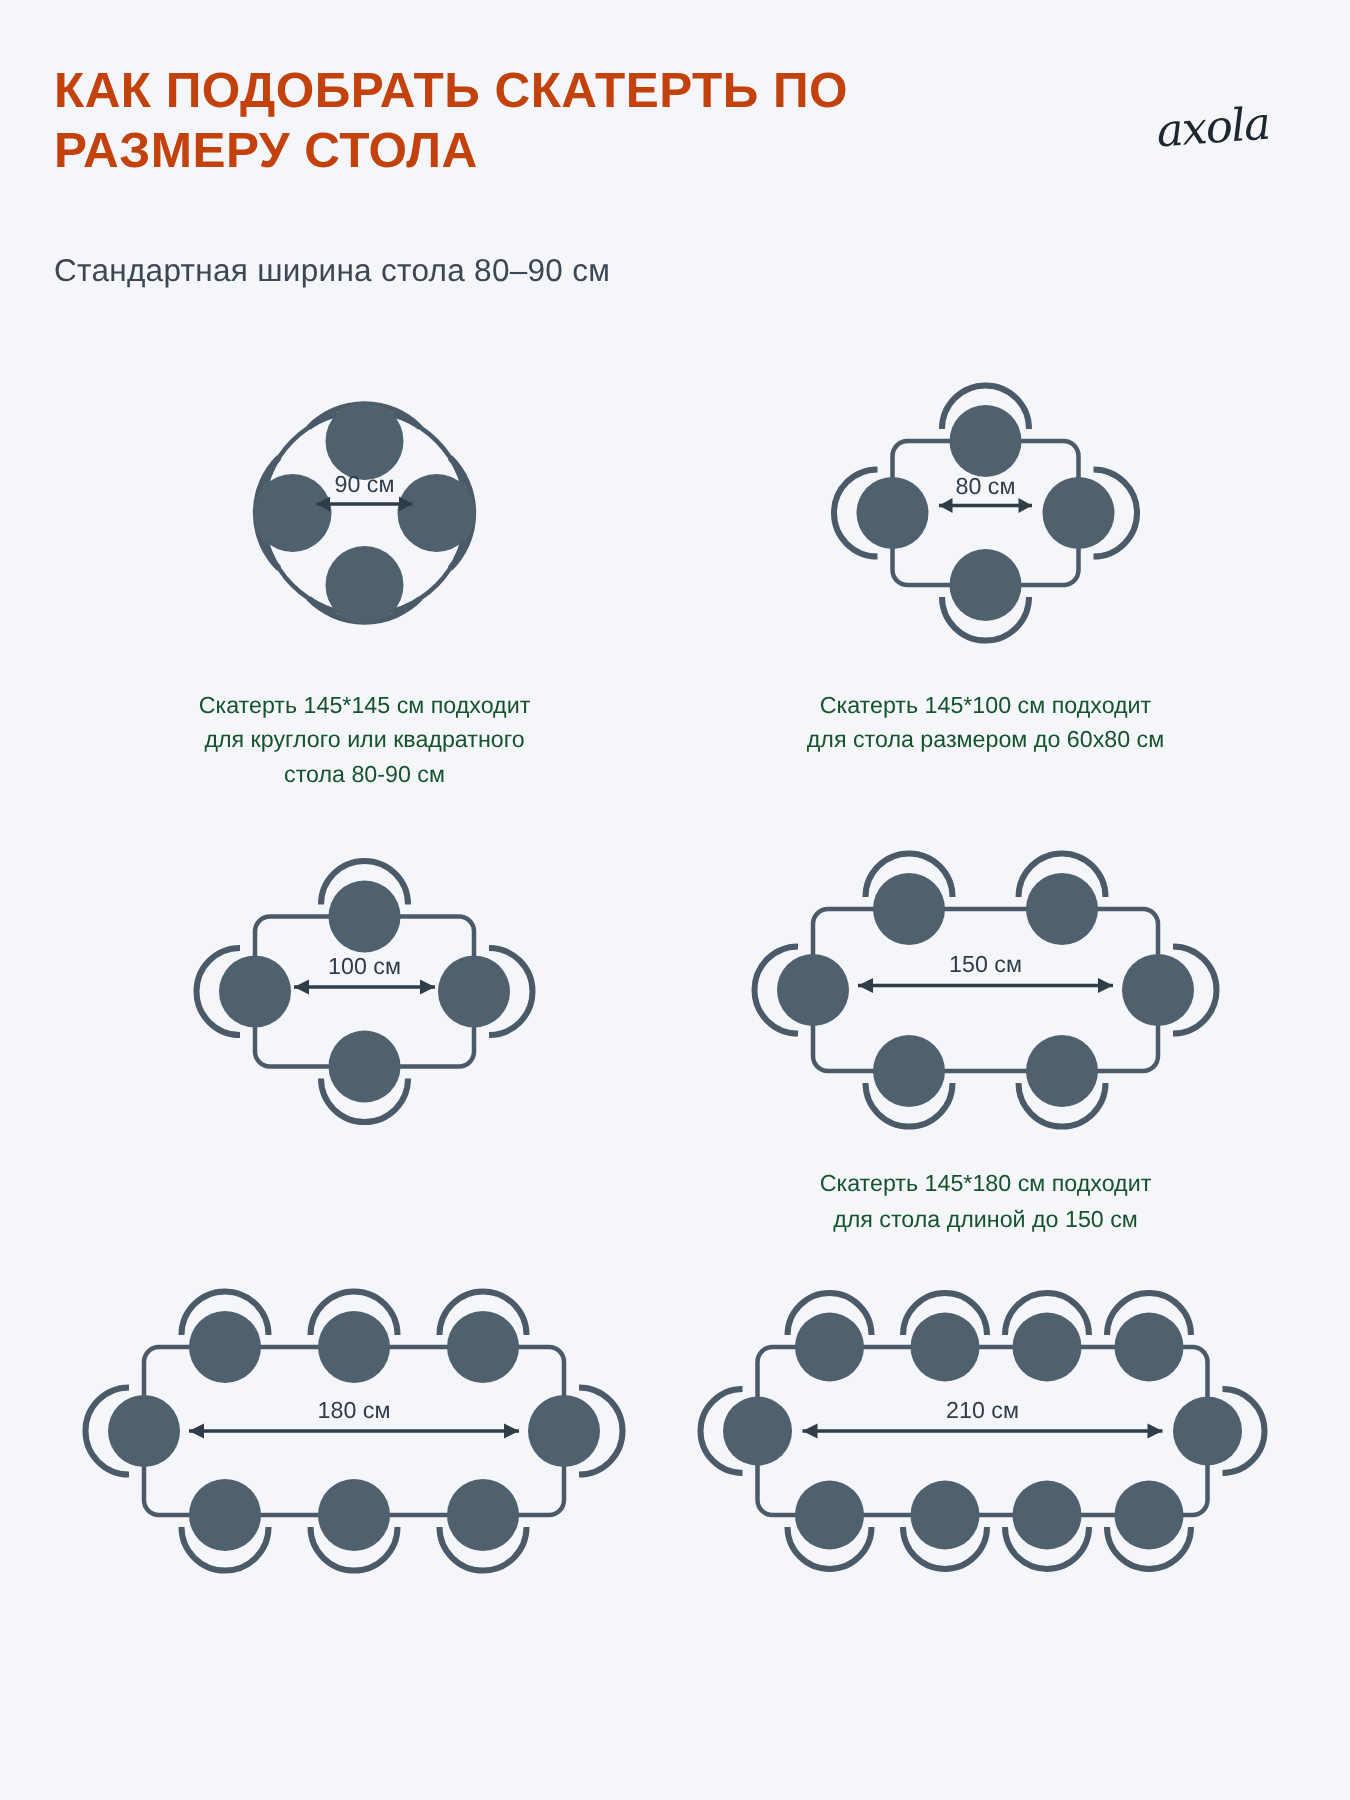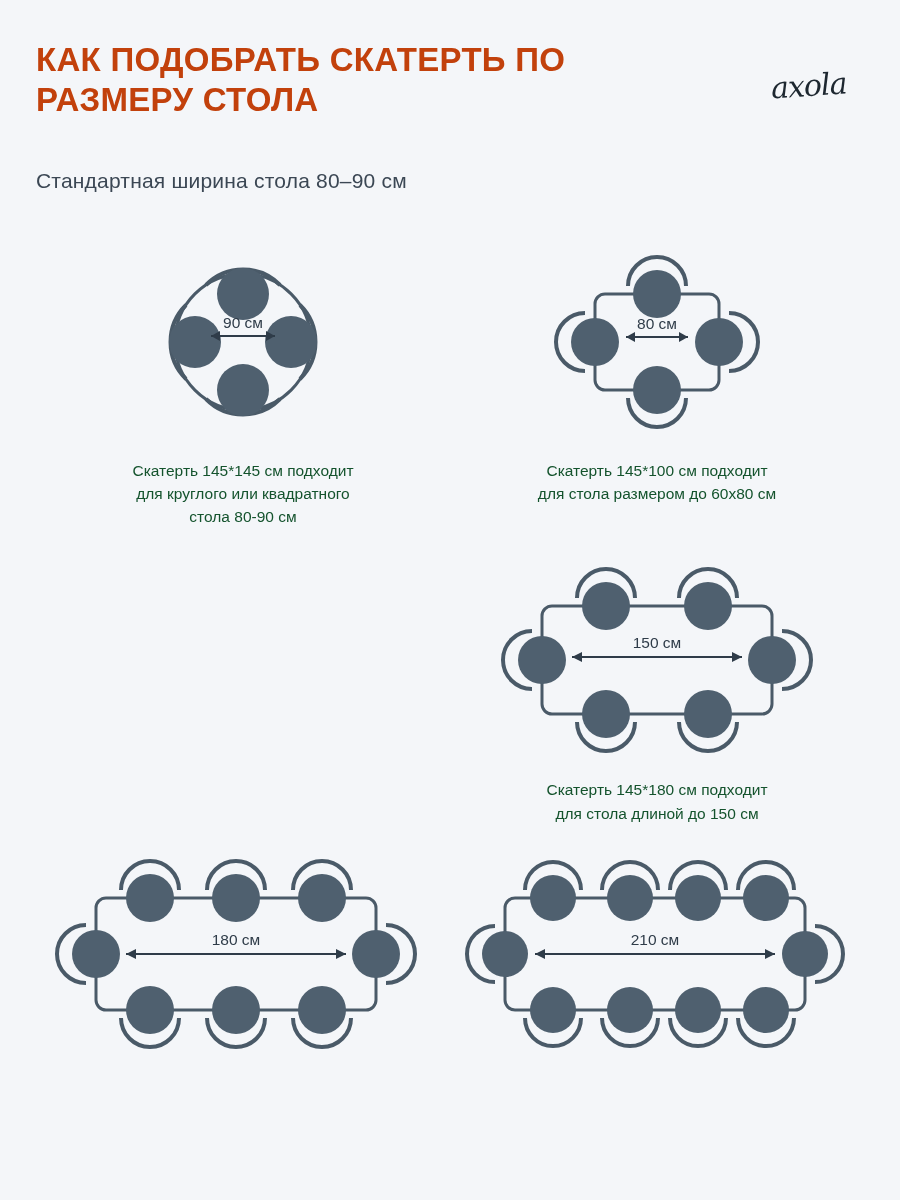--- a/index.html
+++ b/index.html
@@ -152,20 +152,43 @@
             <path d="M161 95 l-9 -5 v10 z" fill="#2f3c49" stroke="none"></path>
           </g>
           <text class="dim-label" x="130" y="87" text-anchor="middle">80 см</text>
         </svg>
       </div>
       <div class="caption">Скатерть 145*100 см подходит
 для стола размером до 60х80 см</div>
     </div>
 
     <div class="cell">
+      <div class="figure">
+        <svg width="290" height="200" viewBox="0 0 290 200">
+          <g fill="none" stroke="#4a5a68" stroke-width="3">
+            <rect x="72" y="50" width="146" height="100" rx="10"></rect>
+            <path d="M116 42 A 29 29 0 0 1 174 42" stroke-width="4"></path>
+            <path d="M116 158 A 29 29 0 0 0 174 158" stroke-width="4"></path>
+            <path d="M62 71 A 29 29 0 0 0 62 129" stroke-width="4"></path>
+            <path d="M228 71 A 29 29 0 0 1 228 129" stroke-width="4"></path>
+          </g>
+          <g fill="#4f606f">
+            <circle cx="145" cy="50" r="24"></circle>
+            <circle cx="145" cy="150" r="24"></circle>
+            <circle cx="72" cy="100" r="24"></circle>
+            <circle cx="218" cy="100" r="24"></circle>
+          </g>
+          <g stroke="#2f3c49" stroke-width="2.2" fill="none">
+            <line x1="98" y1="97" x2="192" y2="97"></line>
+            <path d="M98 97 l10 -5 v10 z" fill="#2f3c49" stroke="none"></path>
+            <path d="M192 97 l-10 -5 v10 z" fill="#2f3c49" stroke="none"></path>
+          </g>
+          <text class="dim-label" x="145" y="88" text-anchor="middle">100 см</text>
+        </svg>
+      </div>
     </div>
 
     <div class="cell">
       <div class="figure">
         <svg width="350" height="210" viewBox="0 0 350 210">
           <g fill="none" stroke="#4a5a68" stroke-width="3">
             <rect x="60" y="50" width="230" height="108" rx="10"></rect>
             <path d="M95 42 A 29 29 0 0 1 153 42" stroke-width="4"></path>
             <path d="M197 42 A 29 29 0 0 1 255 42" stroke-width="4"></path>
             <path d="M95 166 A 29 29 0 0 0 153 166" stroke-width="4"></path>

